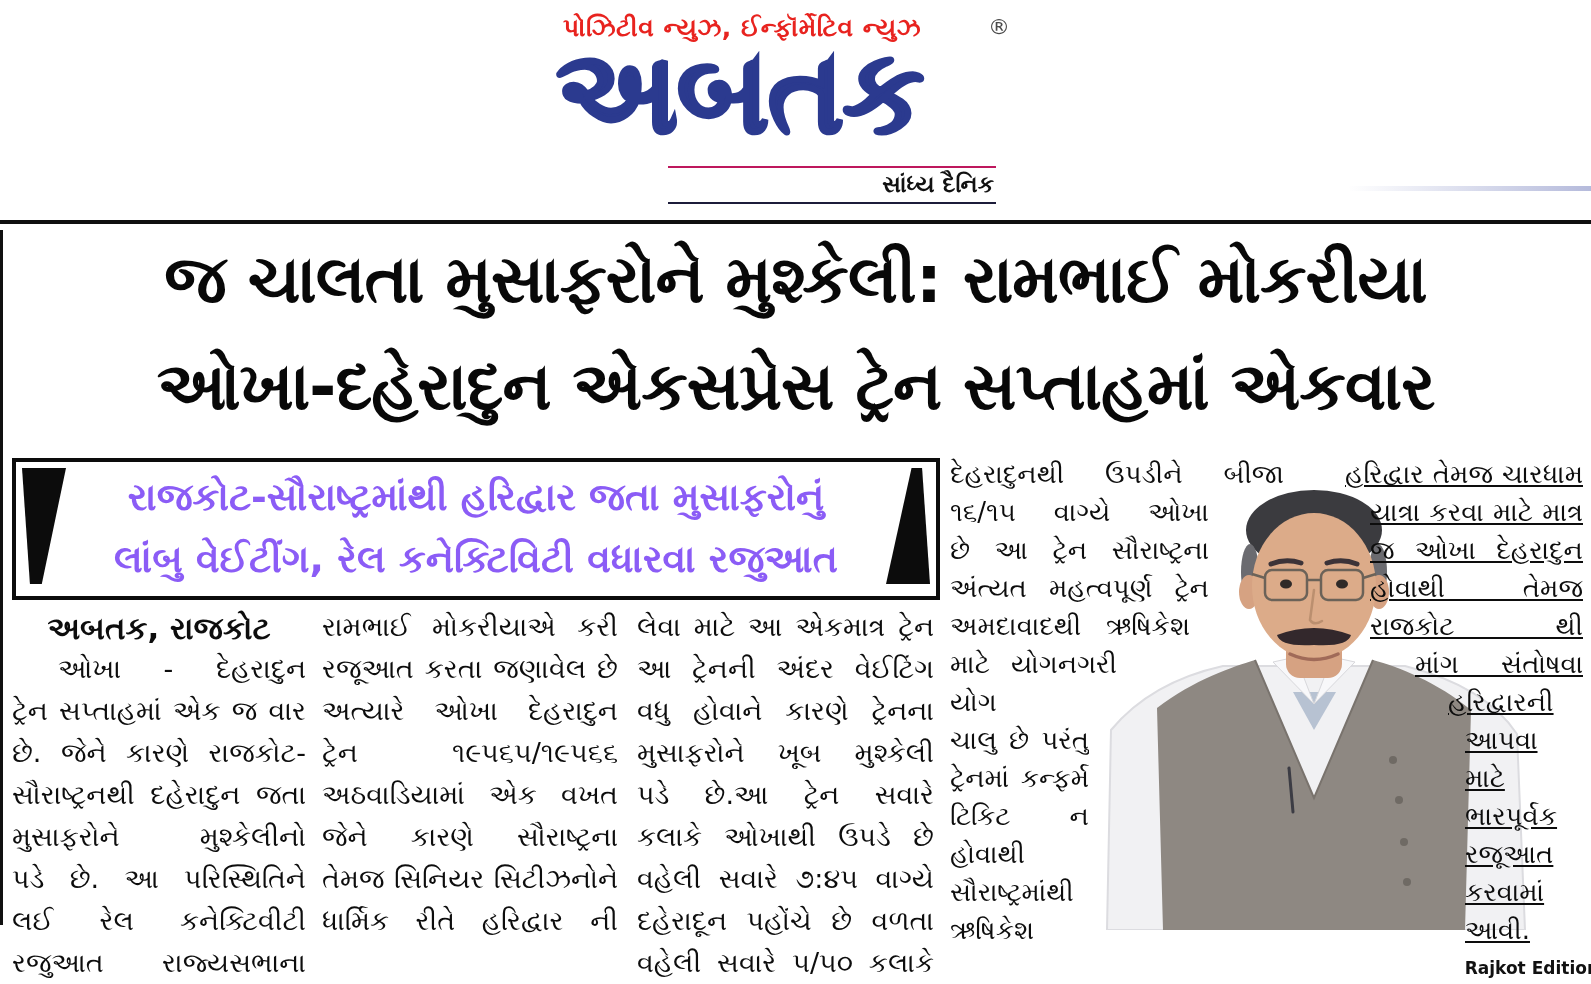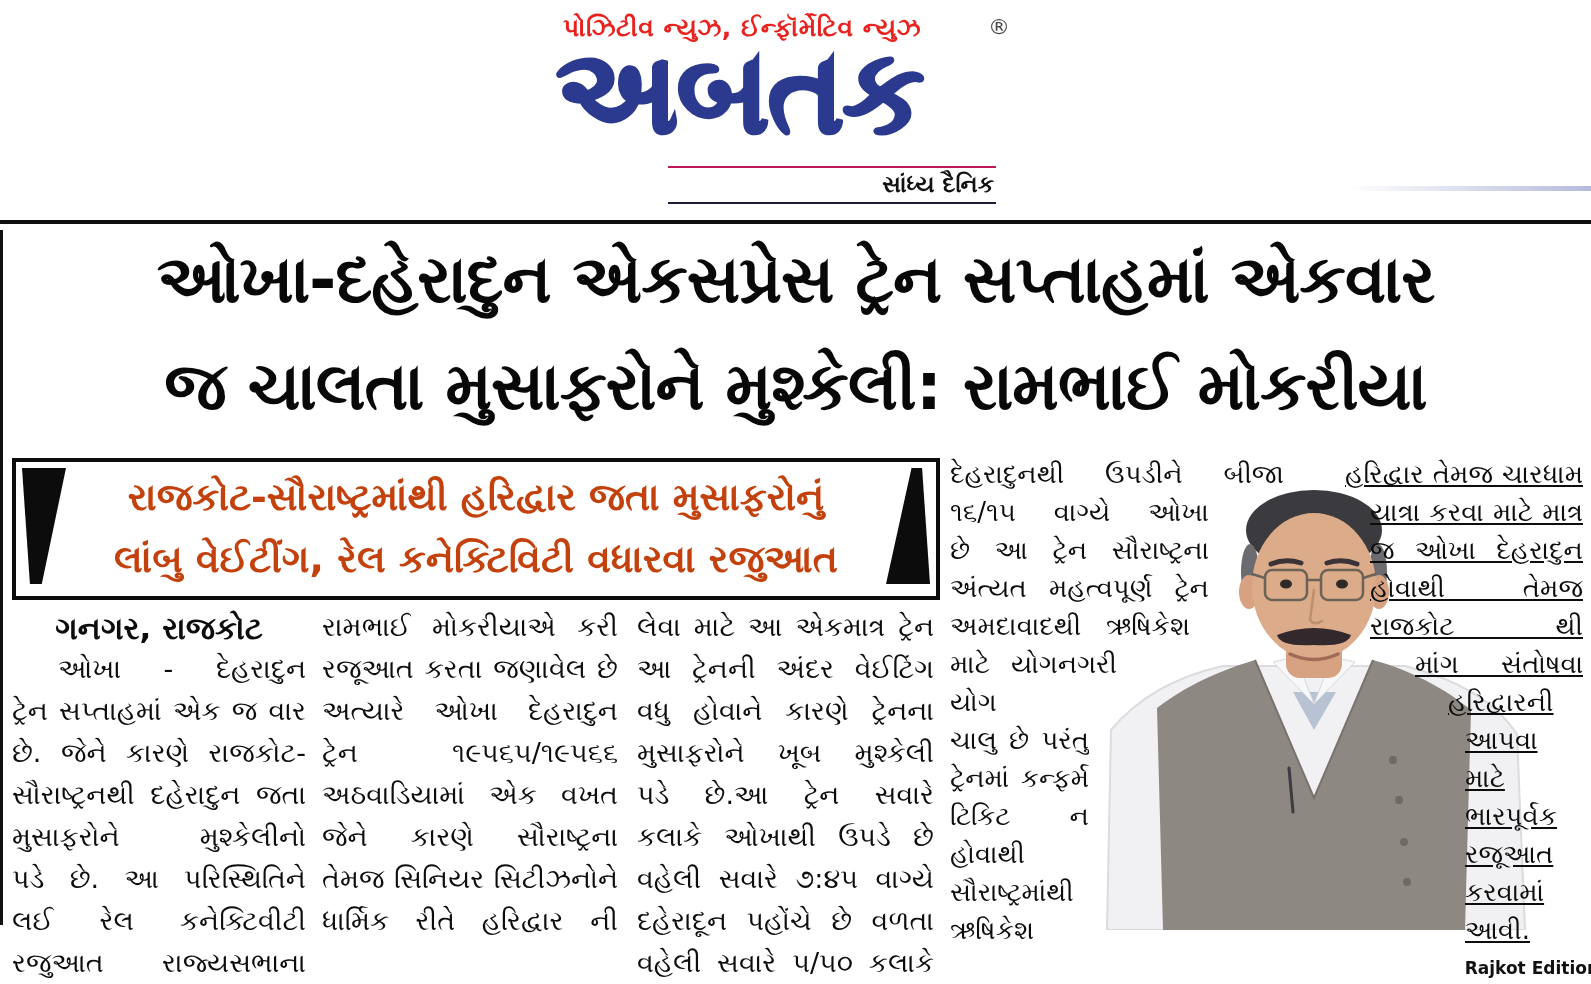--- a/index.html
+++ b/index.html
@@ -27,21 +27,21 @@
     font-weight:800;font-size:66px;line-height:107px;color:#080808;letter-spacing:-1px;}
   
   .subbox{position:absolute;left:12px;top:458px;width:920px;height:134px;
     border:4px solid #0c0c0c;background:#fff;}
   .wedge{position:absolute;background:#0c0c0c;}
   .wedge-left{left:6px;top:6px;width:44px;height:116px;
     clip-path:polygon(0 0,100% 0,45% 100%,18% 100%);}
   .wedge-right{right:6px;top:6px;width:44px;height:116px;
     clip-path:polygon(58% 0,82% 0,100% 100%,0 100%);}
   .subtext{position:absolute;left:58px;right:58px;top:4px;text-align:center;
-    font-weight:bold;font-size:38px;line-height:62px;color:#c2410c;}
+    font-weight:bold;font-size:38px;line-height:62px;color:#8b5cf6;}
   
   .col{position:absolute;font-size:27px;overflow:hidden;}
   .col .bline{height:42px;overflow:hidden;text-align:justify;text-align-last:justify;line-height:42px;}
   #col1{left:12px;top:608px;width:294px;height:376px;}
   #col2{left:322px;top:606px;width:296px;height:378px;}
   #col3{left:637px;top:606px;width:297px;height:378px;}
   #col4{left:950px;top:455px;width:335px;height:494px;font-size:26px;}
   #col5{left:1330px;top:455px;width:253px;height:494px;font-size:26px;text-decoration:underline;}
   #col4 .bline,#col5 .bline{height:38px;line-height:38px;}
   .dateline{text-align:center;font-weight:bold;font-size:31px;line-height:40px;height:40px;}
@@ -68,35 +68,35 @@
   <div class="tagline">પોઝિટીવ ન્યુઝ, ઈન્ફૉર્મેટિવ ન્યુઝ</div>
   <div class="logo">અબતક</div>
   <div class="regmark">®</div>
   <div class="subtitle-wrap">સાંધ્ય દૈનિક</div>
   <div class="scan-streak"></div>
 
   <div class="toprule"></div>
   <div class="leftrule"></div>
 
   <div class="headline">
+    <div>જ ચાલતા મુસાફરોને મુશ્કેલી: રામભાઈ મોકરીયા</div>
     <div>ઓખા-દહેરાદુન એકસપ્રેસ ટ્રેન સપ્તાહમાં એકવાર</div>
-    <div>જ ચાલતા મુસાફરોને મુશ્કેલી: રામભાઈ મોકરીયા</div>
   </div>
 
   <div class="subbox">
     <div class="wedge wedge-left"></div>
     <div class="wedge wedge-right"></div>
     <div class="subtext">
       <div>રાજકોટ-સૌરાષ્ટ્રમાંથી હરિદ્વાર જતા મુસાફરોનું</div>
       <div>લાંબુ વેઈટીંગ, રેલ કનેક્ટિવિટી વધારવા રજુઆત</div>
     </div>
   </div>
 
   <div class="col" id="col1">
-    <div class="dateline">ગનગર, રાજકોટ</div>
+    <div class="dateline">અબતક, રાજકોટ</div>
     <div class="lines">
         <div class="bline">ઓખા - દેહરાદુન એકસપ્રેસ</div>
         <div class="bline">ટ્રેન સપ્તાહમાં એક જ વાર ચાલે</div>
         <div class="bline">છે. જેને કારણે રાજકોટ-</div>
         <div class="bline">સૌરાષ્ટ્રનથી દહેરાદુન જતા</div>
         <div class="bline">મુસાફરોને મુશ્કેલીનો સામનો કરવો</div>
         <div class="bline">પડે છે. આ પરિસ્થિતિને ધ્યાનમાં</div>
         <div class="bline">લઈ રેલ કનેક્ટિવીટી વધારવા માટે</div>
         <div class="bline">રજુઆત રાજ્યસભાના સાંસદ</div>
       </div>

